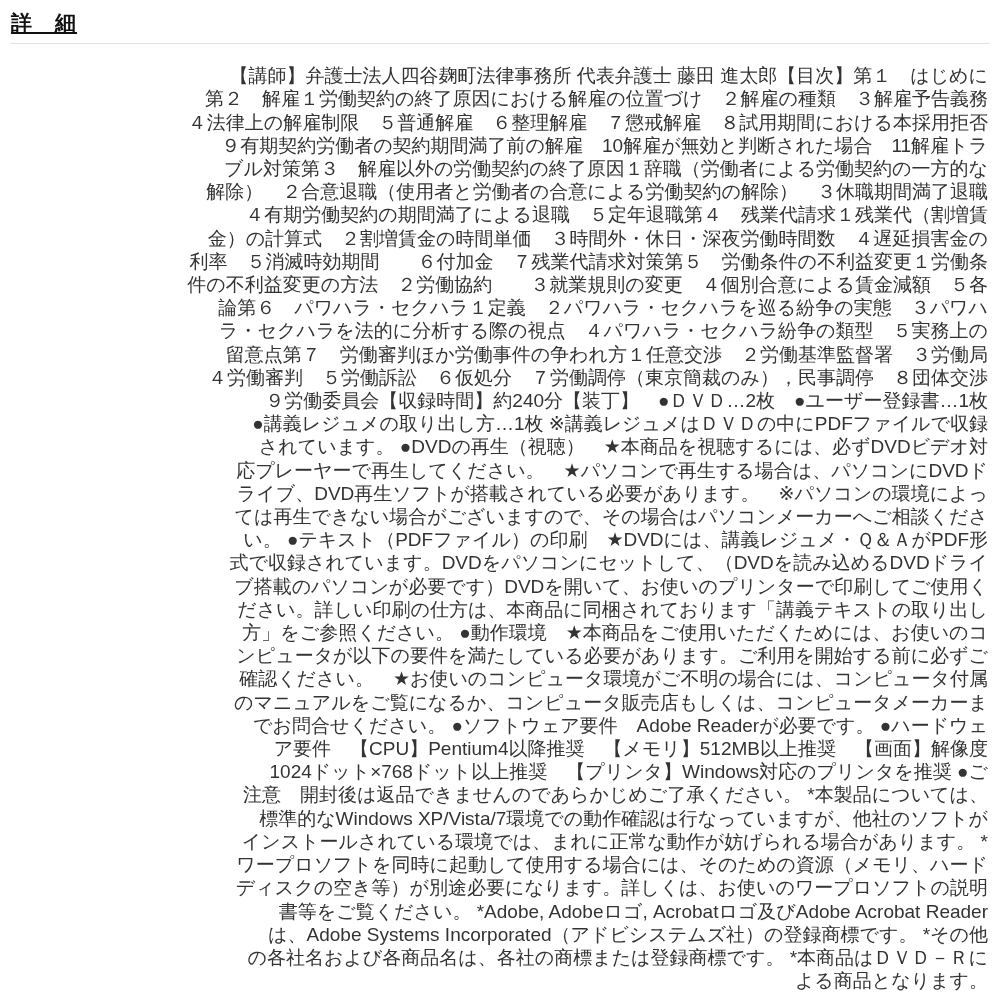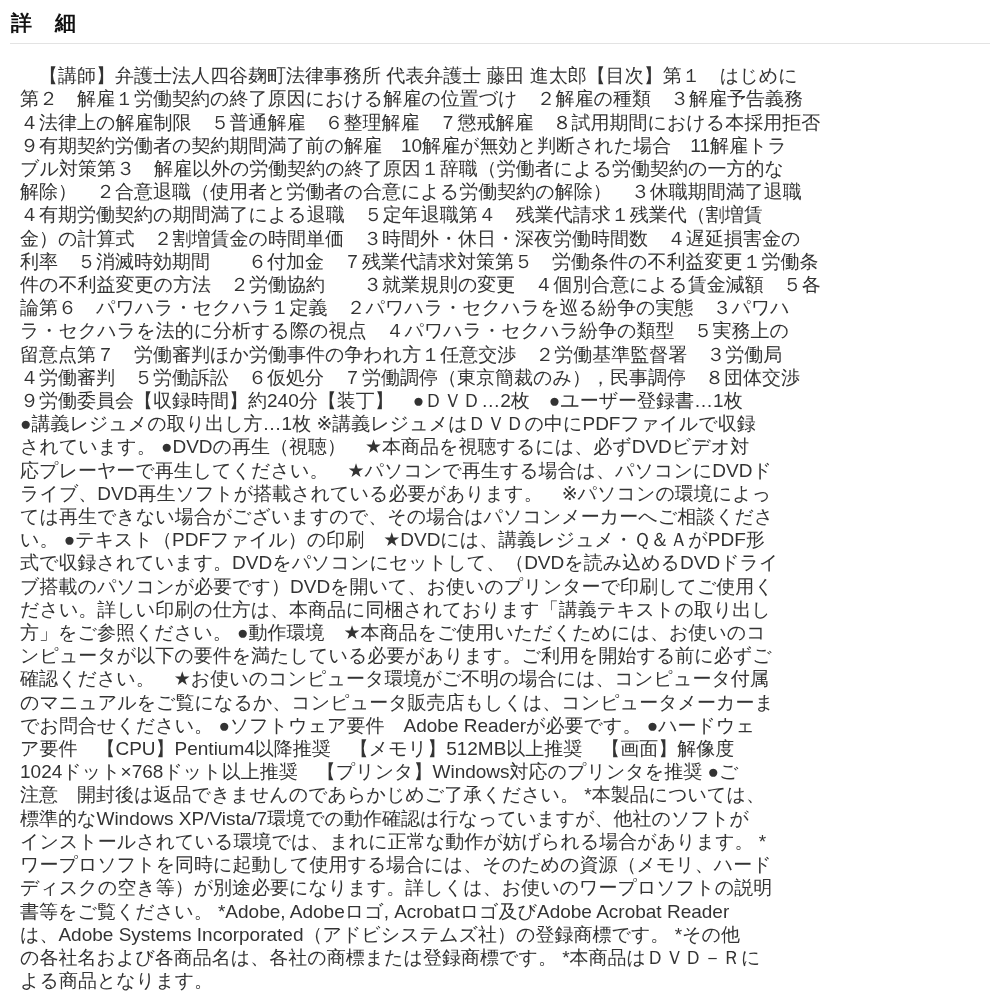--- a/index.html
+++ b/index.html
@@ -18,36 +18,37 @@
     box-sizing: border-box;
   }
   .section-title {
     margin: 0;
     padding: 10px 0 8px 11px;
     font-size: 21px;
     font-weight: bold;
     color: #111111;
     letter-spacing: 1px;
     line-height: 1.2;
+    text-decoration: underline;
   }
   .divider {
     border: none;
     border-top: 1px solid #e3e3e3;
     margin: 0 10px 0 10px;
     height: 0;
   }
   .detail-text {
     margin: 20px 12px 0 20px;
     width: 968px;
     font-size: 19px;
     line-height: 23.2px;
     color: #333333;
     white-space: pre-wrap;
     word-break: break-all;
-    text-align: left;
+    text-align: right;
   }
 </style>
 </head>
 <body>
 
 <div class="page">
   <h2 class="section-title">詳　細</h2>
   <hr class="divider">
   <div class="detail-text">　【講師】弁護士法人四谷麹町法律事務所 代表弁護士 藤田 進太郎【目次】第１　はじめに
 第２　解雇１労働契約の終了原因における解雇の位置づけ　２解雇の種類　３解雇予告義務

